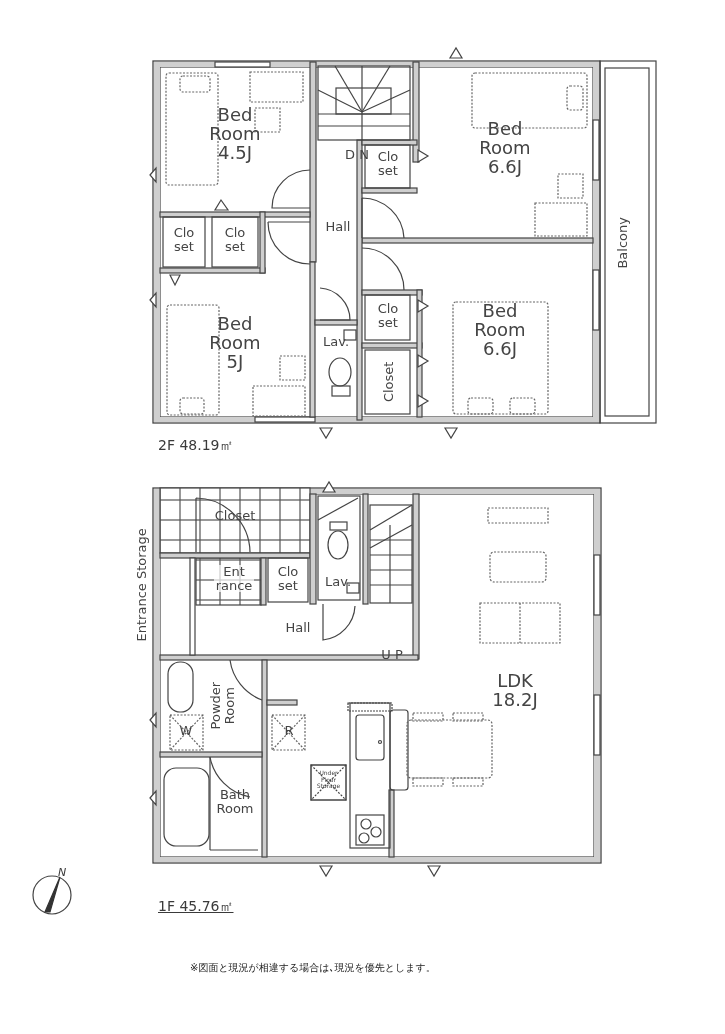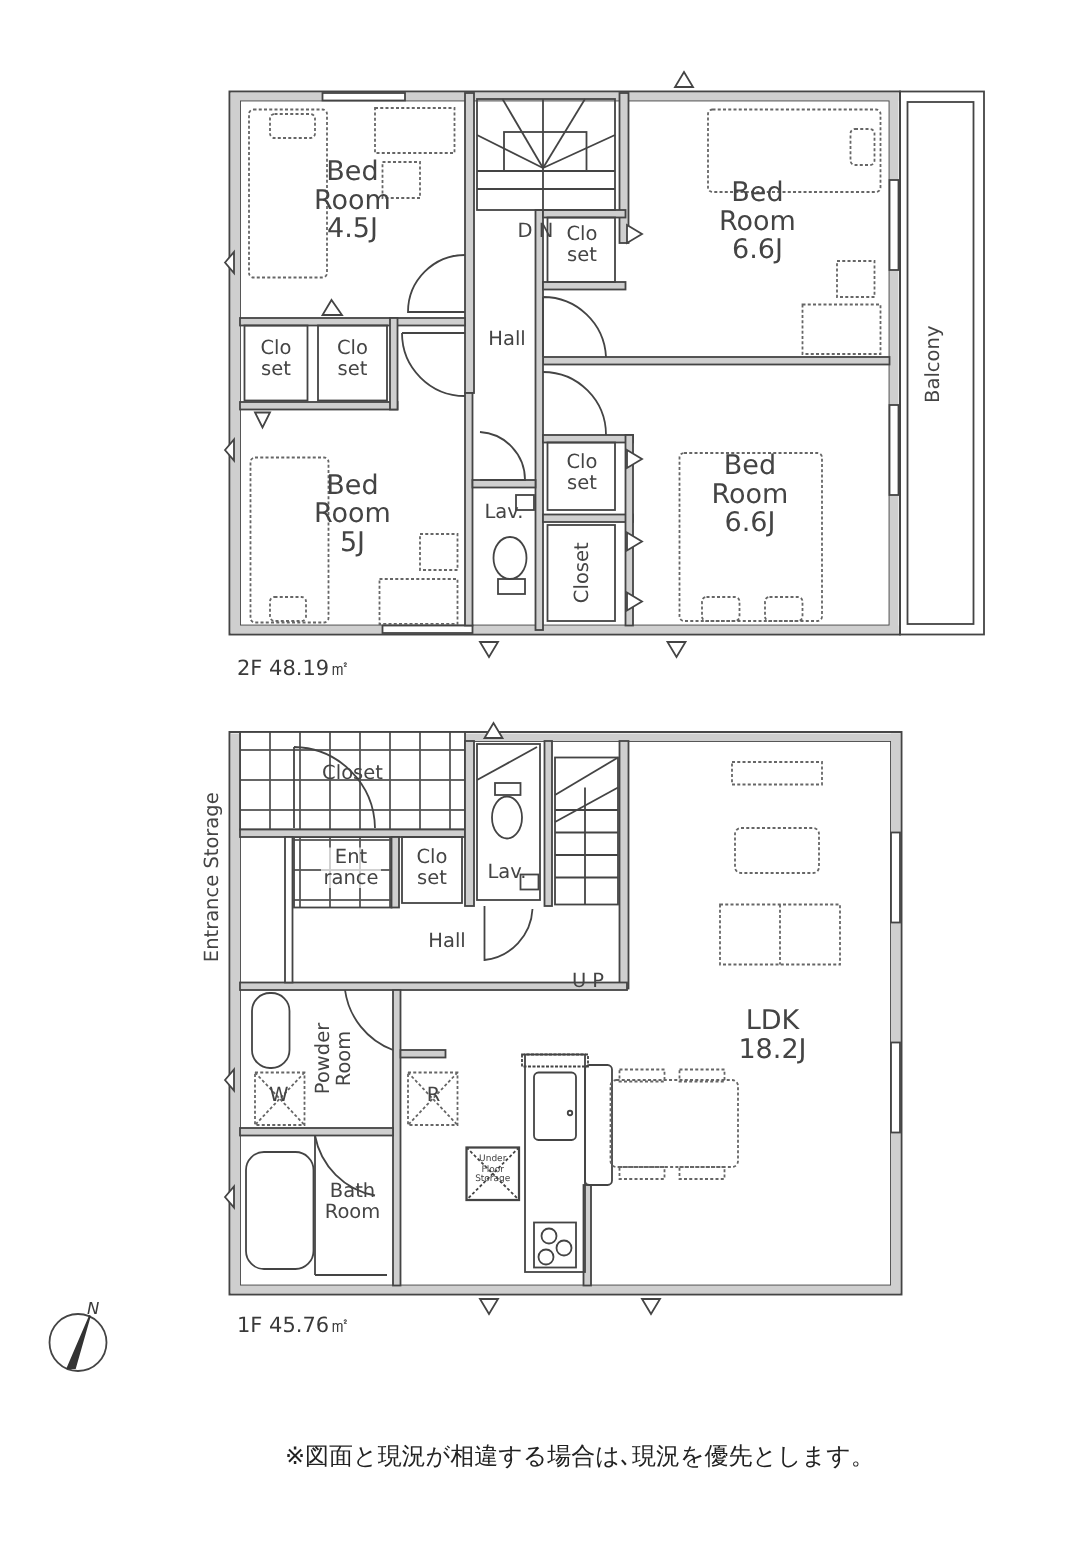--- a/index.html
+++ b/index.html
@@ -6,21 +6,21 @@
   body { width:725px; height:1034px; position:relative; overflow:hidden;
          font-family:"DejaVu Sans", sans-serif; color:#3a3a3a; }
   .abs { position:absolute;text-align:right; }
   svg { position:absolute; left:0; top:0; }
   .lbl { position:absolute; text-align:center; line-height:1.05; color:#444; }
   .big { font-size:18px; }
   .med { font-size:13px; }
   .xs  { font-size:6px; line-height:1.1; }
   .vert { transform:rotate(-90deg); transform-origin:center center; white-space:nowrap; }
   .area { font-size:14px; color:#3a3a3a; }
-  .note { font-size:16px; color:#222; }
+  .note { font-size:10px; color:#222; }
 </style>
 </head>
 <body>
 
 <svg width="725" height="1034" viewBox="0 0 725 1034">
   <defs>
     <pattern id="tile" width="20" height="20" patternUnits="userSpaceOnUse">
       <rect width="20" height="20" fill="#fff" stroke="#555" stroke-width="1.2"></rect>
     </pattern>
   </defs>
@@ -288,17 +288,17 @@
 <div class="lbl med" style="left:278px;top:724px;width:22px;">R</div>
 <div class="lbl med" style="left:210px;top:788px;width:50px;">
   <div>Bath</div>
   <div>Room</div>
 </div>
 <div class="lbl xs" style="left:311px;top:770px;width:35px;">
   <div>Under</div>
   <div>Floor</div>
   <div>Storage</div>
 </div>
-<div class="abs area" style="left:158px;top:875px;">1F 45.76㎡</div>
+<div class="abs area" style="left:158px;top:898px;text-decoration:underline;">1F 45.76㎡</div>
 
 <div class="abs" style="left:58px;top:866px;font-size:11px;font-style:italic;">N</div>
 
 <div class="abs note" style="left:190px;top:961px;">※図面と現況が相違する場合は､現況を優先とします。</div>
 
 </body></html>

